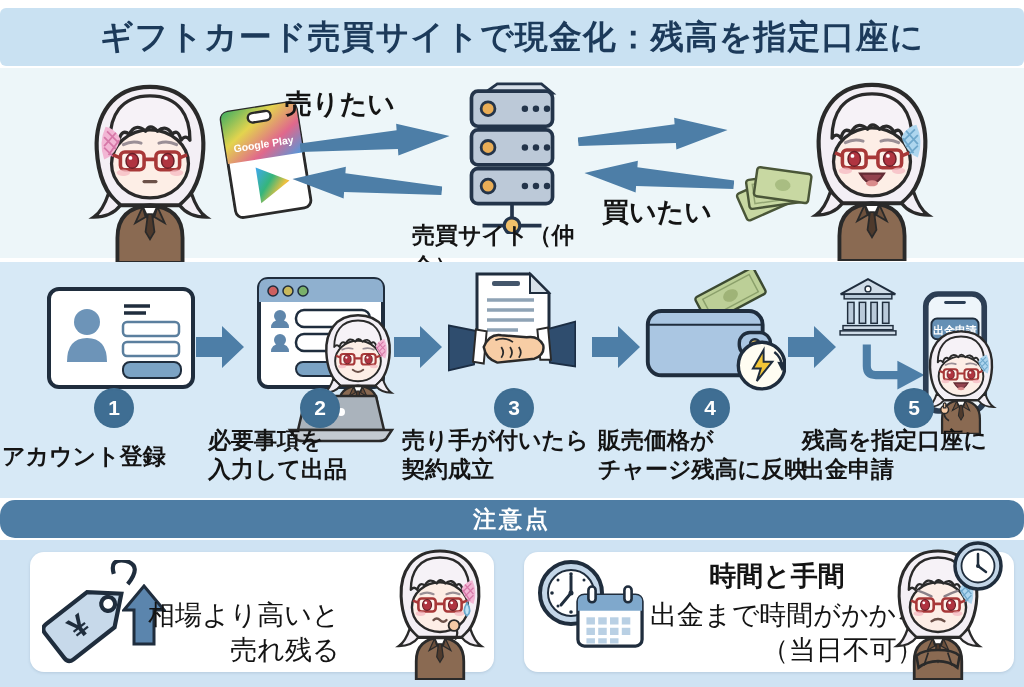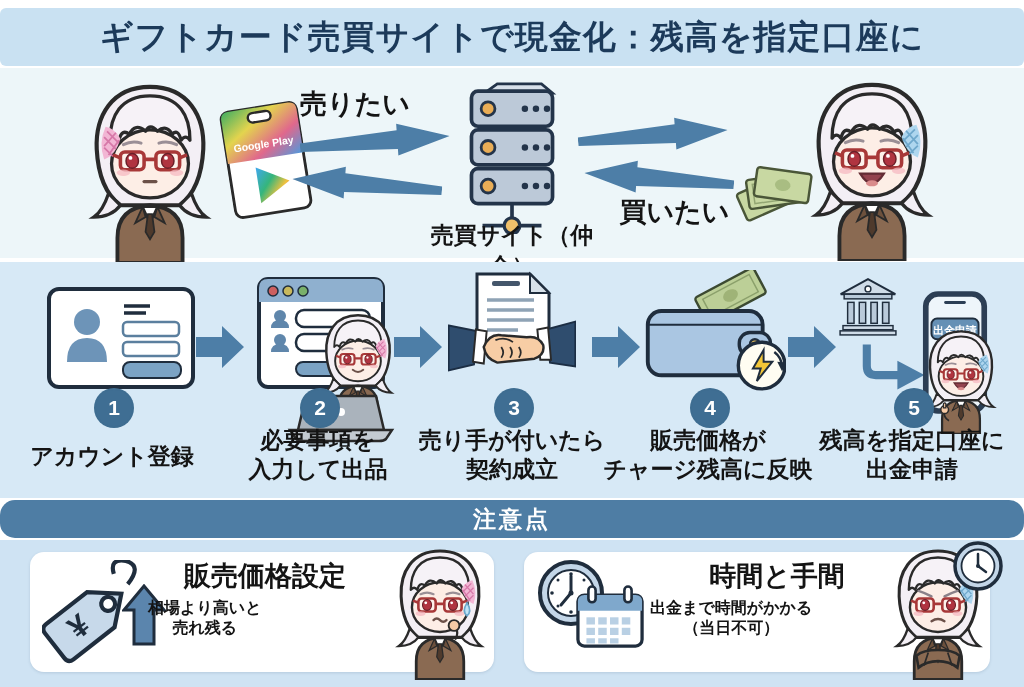--- a/index.html
+++ b/index.html
@@ -8,31 +8,31 @@
   .band{position:absolute;left:0;width:1024px;}
   #title-band{top:8px;height:58px;background:var(--title_bg);border-radius:6px;
               display:flex;align-items:center;justify-content:center;}
   #title-band h1{margin:0;font-size:33px;font-weight:bold;color:var(--title_text);letter-spacing:1px;}
   #top-section{top:68px;height:190px;background:var(--top_bg);}
   #mid-section{top:262px;height:236px;background:var(--mid_bg);}
   #banner{top:500px;height:38px;background:var(--banner_bg);display:flex;align-items:center;justify-content:center;border-radius:15px;}
   #banner .t{color:var(--banner_text);font-size:23px;font-weight:bold;letter-spacing:3px;}
   #bottom-section{top:540px;height:147px;background:var(--bottom_bg);}
   .abs{position:absolute;}
-  .lbl{position:absolute;font-weight:bold;color:var(--text);text-align:center;}
+  .lbl{position:absolute;font-weight:bold;color:var(--text);text-align:left;}
   .pre{white-space:pre-line;line-height:1.28;}
   .big-lbl{font-size:27px;}
   .srv-lbl{font-size:23px;}
   .caption{font-size:23px;}
   .stepnum{position:absolute;width:36px;height:36px;border-radius:50%;background:var(--step_circle);
            color:#fff;font-size:21px;font-weight:bold;display:flex;align-items:center;justify-content:center;
            border:2px solid #35618312;}
   .card{position:absolute;background:var(--card_bg);border-radius:14px;box-shadow:0 1px 3px rgba(60,90,120,.18);}
   .card-title{position:absolute;font-size:27px;font-weight:bold;color:var(--text);text-align:center;}
-  .card-body{position:absolute;font-size:16px;font-weight:bold;color:var(--text);text-align:center;}
+  .card-body{position:absolute;font-size:27px;font-weight:normal;color:var(--text);text-align:right;}
   svg{display:block;}
 </style>
 </head>
 <body>
 
 <div id="stage">
 
   <div id="title-band" class="band">
     <h1>ギフトカード売買サイトで現金化：残高を指定口座に</h1>
   </div>
@@ -421,21 +421,20 @@
             <circle cx="24" cy="0" r="7.5" fill="#ffffff" stroke="#1f2d3d" stroke-width="4.5"></circle>
             <text x="-16" y="11" text-anchor="middle" font-size="34" font-weight="bold" fill="#1f2d3d">¥</text>
           </g>
         </svg>
       </div>
       <div class="abs" style="left:92px;top:32px;">
         <svg width="44" height="62" viewBox="0 0 44 62">
           <polygon points="22,2 42,26 32,26 32,60 12,60 12,26 2,26" fill="#5b85ad" stroke="#1f2d3d" stroke-width="3"></polygon>
         </svg>
       </div>
-      <div class="card-title" style="left:130px;top:6px;width:210px;">販売価格設定</div>
       <div class="card-body pre" style="left:118px;top:46px;">相場より高いと
 売れ残る</div>
     </div>
     <div class="abs chibi" style="left:386px;top:4px;width:108px;height:136px;">
         <svg width="100%" height="100%" viewBox="0 0 100 125" preserveAspectRatio="xMidYMid meet">
           <path d="M50 6 C24 6 13 26 14 48 C15 68 22 80 30 86 L70 86 C78 80 85 68 86 48 C87 26 76 6 50 6 Z" fill="#f3eff5" stroke="#2a2a2a" stroke-width="2.8"></path>
           <path d="M22 78 Q18 90 12 94 Q24 94 30 86 Z M78 78 Q82 90 88 94 Q76 94 70 86 Z" fill="#f3eff5" stroke="#2a2a2a" stroke-width="2.2"></path>
           <ellipse cx="50" cy="58" rx="26" ry="23" fill="#fdeee6" stroke="#2a2a2a" stroke-width="2.2"></ellipse>
           <path d="M50 12 C30 12 23 26 23 42 Q26 38 29 42 Q31 34 36 38 Q40 30 47 36 Q50 30 55 36 Q61 31 65 38 Q69 34 71 42 Q74 38 77 42 C77 26 70 12 50 12 Z" fill="#f6f2f7" stroke="#2a2a2a" stroke-width="2.2" stroke-linejoin="round"></path>
           <g transform="translate(100,0) scale(-1,1)">
@@ -458,21 +457,21 @@
           <ellipse cx="62" cy="56" rx="4.2" ry="5" fill="#b03440" stroke="#6b1f28"></ellipse>
           <circle cx="36.8" cy="54" r="1.3" fill="#ffffff"></circle>
           <circle cx="60.8" cy="54" r="1.3" fill="#ffffff"></circle>
           <ellipse cx="32" cy="64" rx="4.5" ry="2.2" fill="#f6b9c1" opacity="0.75"></ellipse>
           <ellipse cx="68" cy="64" rx="4.5" ry="2.2" fill="#f6b9c1" opacity="0.75"></ellipse>
           <path d="M44 70 Q47 67 50 70 Q53 73 56 70" stroke="#6b5048" stroke-width="2.2" fill="none" stroke-linecap="round"></path>
           <path d="M75 54 Q80 62 75 66 Q70 62 75 54 Z" fill="#bfe4f7" stroke="#6aa8cc" stroke-width="1.5"></path>
         </svg>
       </div>
 
-    <div class="card" style="left:524px;top:12px;width:466px;height:120px;">
+    <div class="card" style="left:524px;top:12px;width:466px;height:120px;padding-left:24px;">
       <div class="abs" style="left:12px;top:6px;">
         <svg width="70" height="70" viewBox="0 0 70 70">
           <circle cx="35" cy="35" r="31" fill="#c3d6e8" stroke="#1f2d3d" stroke-width="4"></circle>
           <circle cx="35" cy="35" r="23" fill="#ffffff" stroke="#1f2d3d" stroke-width="2"></circle>
           <g fill="#1f2d3d">
             <circle cx="35" cy="16" r="1.8"></circle>
               <circle cx="35" cy="54" r="1.8"></circle>
               <circle cx="16" cy="35" r="1.8"></circle>
               <circle cx="54" cy="35" r="1.8"></circle>
             <circle cx="22" cy="22" r="1.5"></circle>

